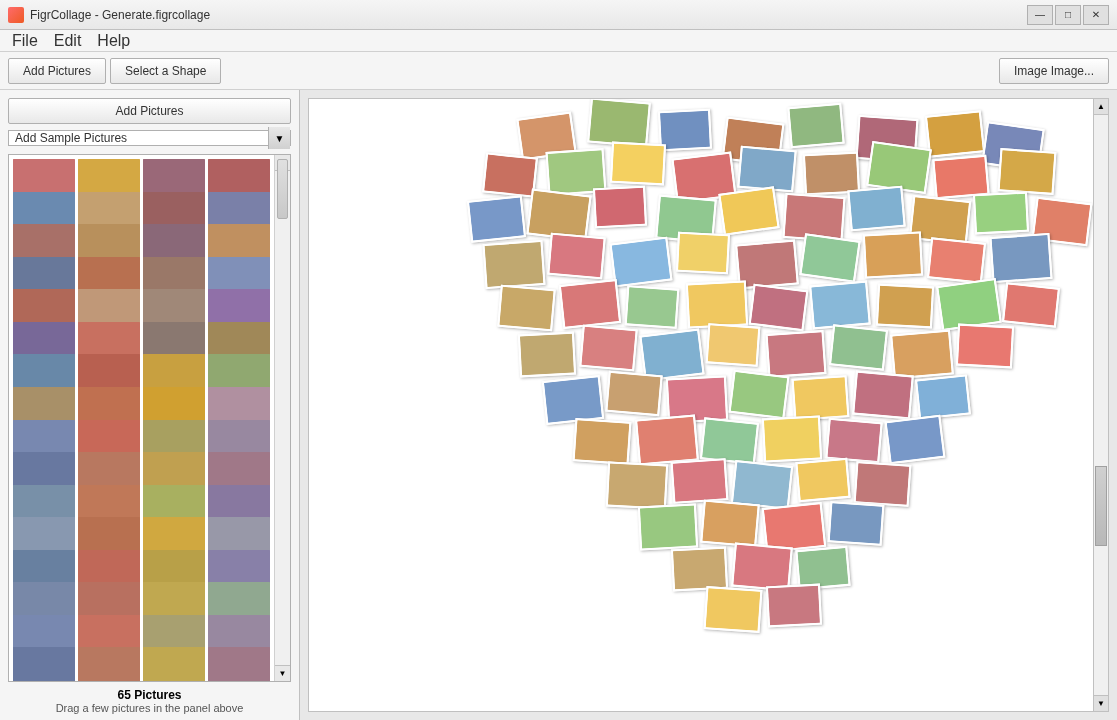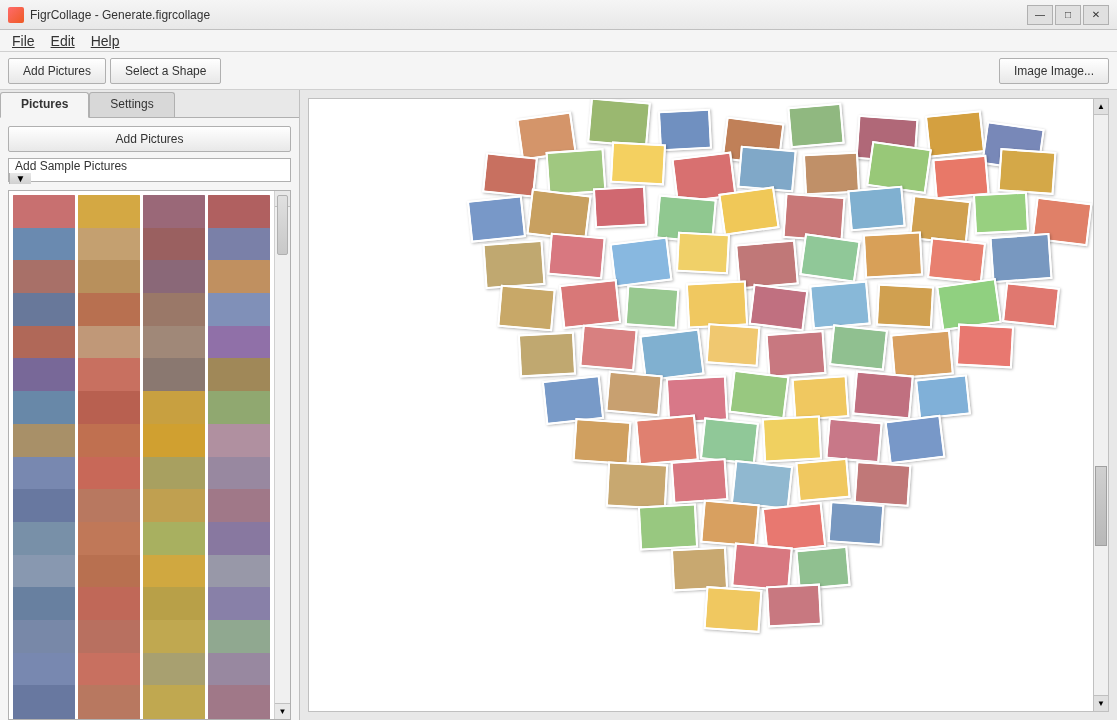--- a/index.html
+++ b/index.html
@@ -59,23 +59,22 @@
       background: #f5f5f5;
       border-bottom: 1px solid #d0d0d0;
       height: 22px;
       display: flex;
       align-items: center;
       padding: 0 4px;
     }
     .menu-item {
       padding: 2px 8px;
       cursor: pointer;
-      font-size: 14px;
+      font-size: 16px;
       color: #333;
-      text-decoration: underline;
     }
 
     
     .toolbar {
       background: #f5f5f5;
       border-bottom: 1px solid #d0d0d0;
       height: 38px;
       display: flex;
       align-items: center;
       padding: 0 8px;
@@ -160,23 +159,22 @@
       font-size: 12px;
       color: #333;
       text-align: center;
       border-radius: 2px;
     }
 
     .dropdown-wrapper {
       display: flex;
       border: 1px solid #b0b0b0;
       background: white;
-      height: 24px;
-      align-items: flex-start;
-      flex-direction: column;
+      height: 16px;
+      align-items: center;
     }
     .dropdown-text {
       flex: 1;
       padding: 0 6px;
       font-size: 12px;
       color: #333;
     }
     .dropdown-arrow {
       width: 22px;
       height: 22px;
@@ -378,24 +376,20 @@
   <button class="toolbar-btn">Add Pictures</button>
   <button class="toolbar-btn">Select a Shape</button>
   <div class="toolbar-spacer"></div>
   <button class="export-btn">Image Image...</button>
 </div>
 
 <div class="main-area">
 
   <div class="left-panel">
 
-    <div class="tabs">
-      <div class="tab active">Pictures</div>
-      <div class="tab">Settings</div>
-    </div>
 
     <div class="panel-content">
       <button class="panel-btn">Add Pictures</button>
       <div class="dropdown-wrapper">
         <span class="dropdown-text">Add Sample Pictures</span>
         <div class="dropdown-arrow">▼</div>
       </div>
     </div>
 
     <div class="picture-grid-wrapper">
@@ -593,20 +587,24 @@
             <div class="pic-thumb-inner" style="background: linear-gradient(135deg, rgba(160, 120, 136, 0.867) 0%, rgba(160, 120, 136, 0.533) 100%) rgb(160, 120, 136);"></div>
           </div>
         </div>
       <div class="scrollbar-track">
         <div class="scrollbar-up">▲</div>
         <div class="scrollbar-thumb"></div>
         <div class="scrollbar-down">▼</div>
       </div>
     </div>
 
+    <div class="panel-footer">
+      <div class="pic-count">65 Pictures</div>
+      <div class="pic-hint">Drag a few pictures in the panel above</div>
+    </div>
   </div>
 
   <div class="canvas-area">
     <div class="canvas-inner">
       <div class="heart-collage" id="heart-collage">
       <div class="collage-photo" style="left: 140px; top: 5px; width: 55px; height: 42px; transform: rotate(-8deg);">
             <div class="collage-photo-inner" style="background: linear-gradient(135deg, rgba(212, 149, 106, 0.933) 0%, rgba(212, 149, 106, 0.533) 100%) rgb(212, 149, 106);"></div>
           </div>
           <div class="collage-photo" style="left: 210px; top: -10px; width: 60px; height: 45px; transform: rotate(5deg);">
             <div class="collage-photo-inner" style="background: linear-gradient(135deg, rgba(154, 184, 112, 0.933) 0%, rgba(154, 184, 112, 0.533) 100%) rgb(154, 184, 112);"></div>

